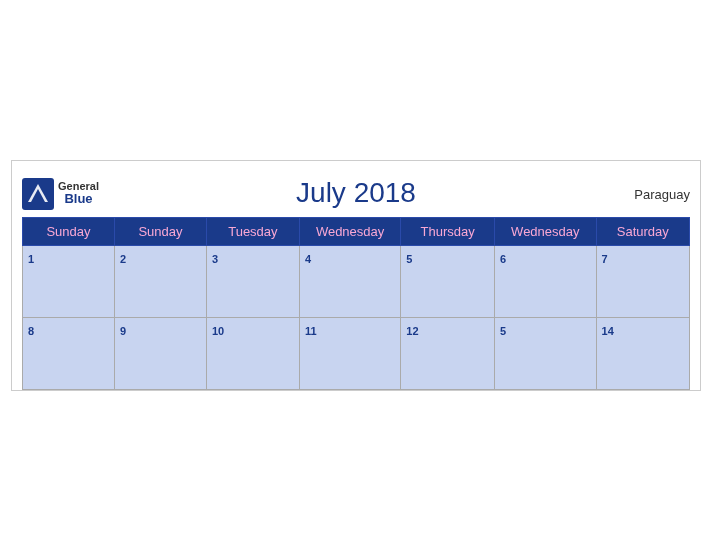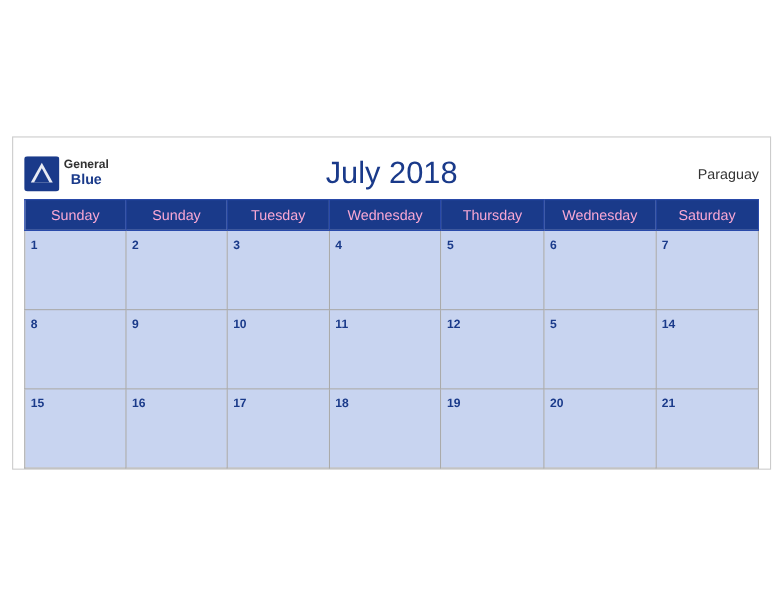--- a/index.html
+++ b/index.html
@@ -148,24 +148,15 @@
         </tr>
         <tr class="row-header">
           <td><span class="date-num">8</span></td>
           <td><span class="date-num">9</span></td>
           <td><span class="date-num">10</span></td>
           <td><span class="date-num">11</span></td>
           <td><span class="date-num">12</span></td>
           <td><span class="date-num">5</span></td>
           <td><span class="date-num">14</span></td>
         </tr>
-        <tr class="row-header">
-          <td><span class="date-num">15</span></td>
-          <td><span class="date-num">16</span></td>
-          <td><span class="date-num">17</span></td>
-          <td><span class="date-num">18</span></td>
-          <td><span class="date-num">19</span></td>
-          <td><span class="date-num">20</span></td>
-          <td><span class="date-num">21</span></td>
-        </tr>
       </tbody>
   </table>
 </div>
 
 </body></html>

